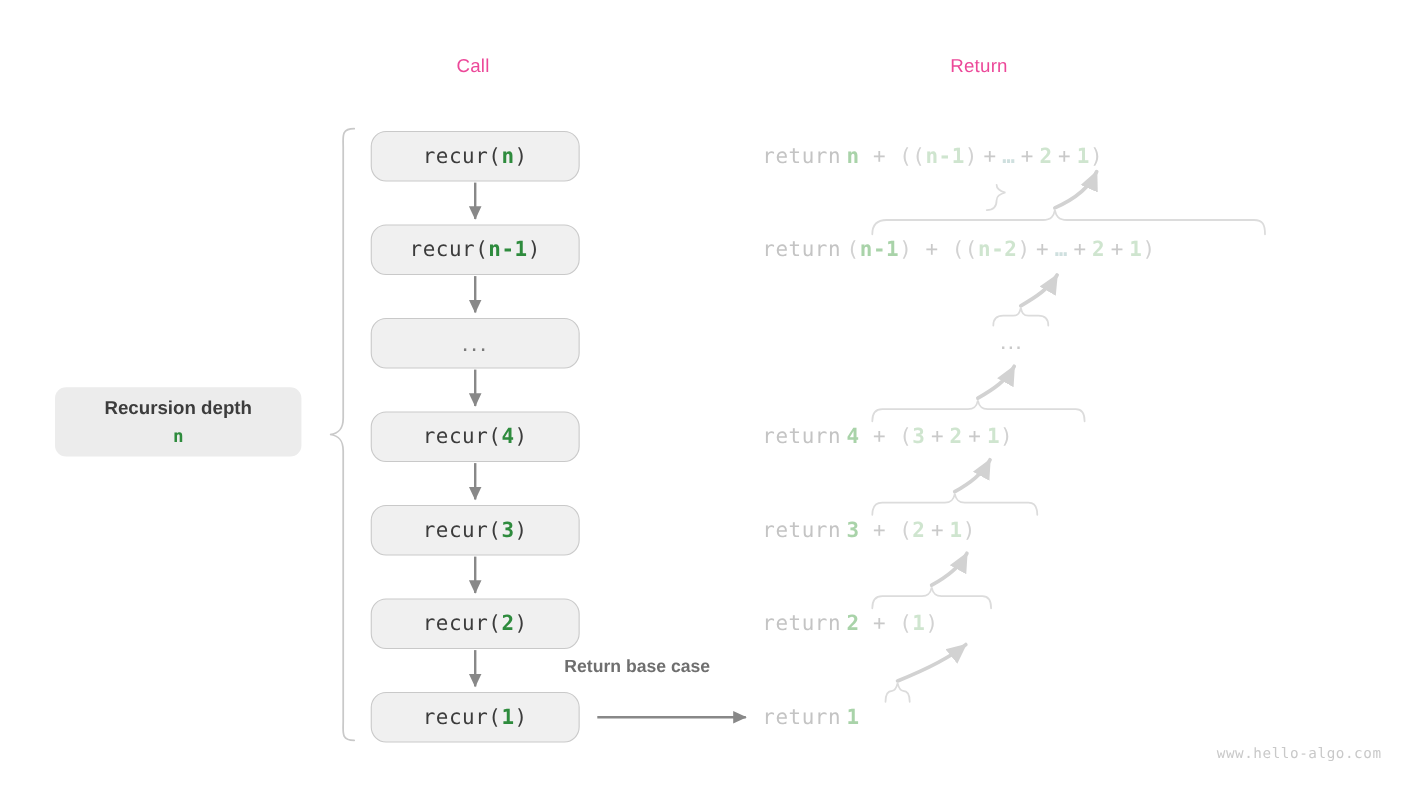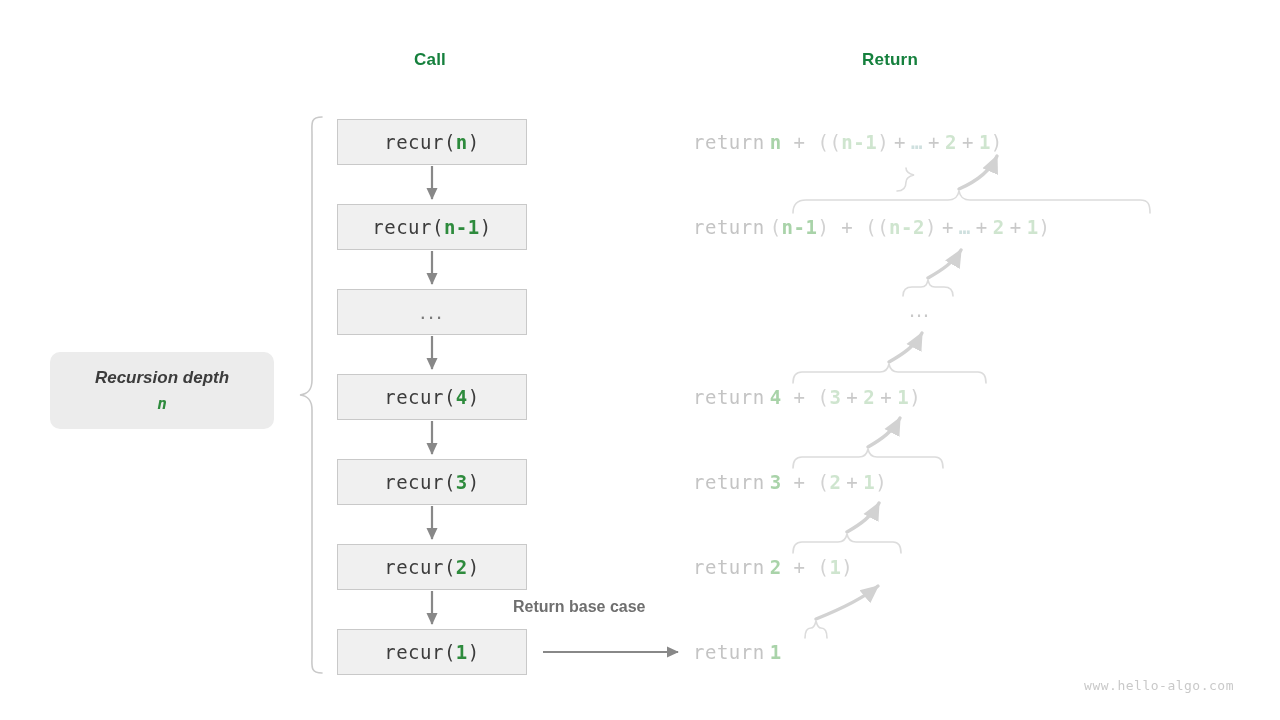--- a/index.html
+++ b/index.html
@@ -18,40 +18,40 @@
   #stage {
     position: absolute;
     inset: 0;
     width: 1280px;
     height: 720px;
   }
 
   .col-header {
     position: absolute;
     font-family: "Liberation Sans", sans-serif;
-    font-weight: bold;
+    font-weight: normal;
     font-size: 17px;
-    color: #15803d;
+    color: #ec4899;
     letter-spacing: 0.2px;
     white-space: nowrap;
     transform: translateX(-50%);
   }
   #header-call  { left: 430px; top: 50px; }
   #header-return{ left: 890px; top: 50px; }
 
   
   .call-box {
     position: absolute;
     left: 337px;
     width: 190px;
     height: 46px;
     box-sizing: border-box;
     background: #f0f0f0;
     border: 1.5px solid #c9c9c9;
-    border-radius: 0;
+    border-radius: 14px;
     display: flex;
     align-items: center;
     justify-content: center;
     font-family: "DejaVu Sans Mono", "Liberation Mono", monospace;
     font-size: 19px;
     color: #3c3c3c;
     letter-spacing: 0.5px;
   }
   .call-box .arg { color: #2e8b3d; font-weight: bold; }
   .call-box.dots {
@@ -60,30 +60,29 @@
     color: #7a7a7a;
     letter-spacing: 2px;
   }
 
   
   #depth-box {
     position: absolute;
     left: 50px;
     top: 352px;
     width: 224px;
-    height: 77px;
+    height: 63px;
     box-sizing: border-box;
     background: #ececec;
     border-radius: 10px;
     display: flex;
     flex-direction: column;
     align-items: center;
     justify-content: center;
     gap: 6px;
-    font-style: italic;
   }
   #depth-box .depth-title {
     font-family: "Liberation Sans", sans-serif;
     font-weight: bold;
     font-size: 17px;
     color: #3c3c3c;
   }
   #depth-box .depth-value {
     font-family: "DejaVu Sans Mono", "Liberation Mono", monospace;
     font-weight: bold;
@@ -128,21 +127,21 @@
     top: 598px;
     font-family: "Liberation Sans", sans-serif;
     font-weight: bold;
     font-size: 16px;
     color: #6f6f6f;
     white-space: nowrap;
   }
 
   #watermark {
     position: absolute;
-    right: 46px;
+    right: 24px;
     top: 678px;
     font-family: "DejaVu Sans Mono", "Liberation Mono", monospace;
     font-size: 13px;
     color: #c9c9c9;
     letter-spacing: 0.5px;
   }
 
   svg.overlay {
     position: absolute;
     left: 0; top: 0;

